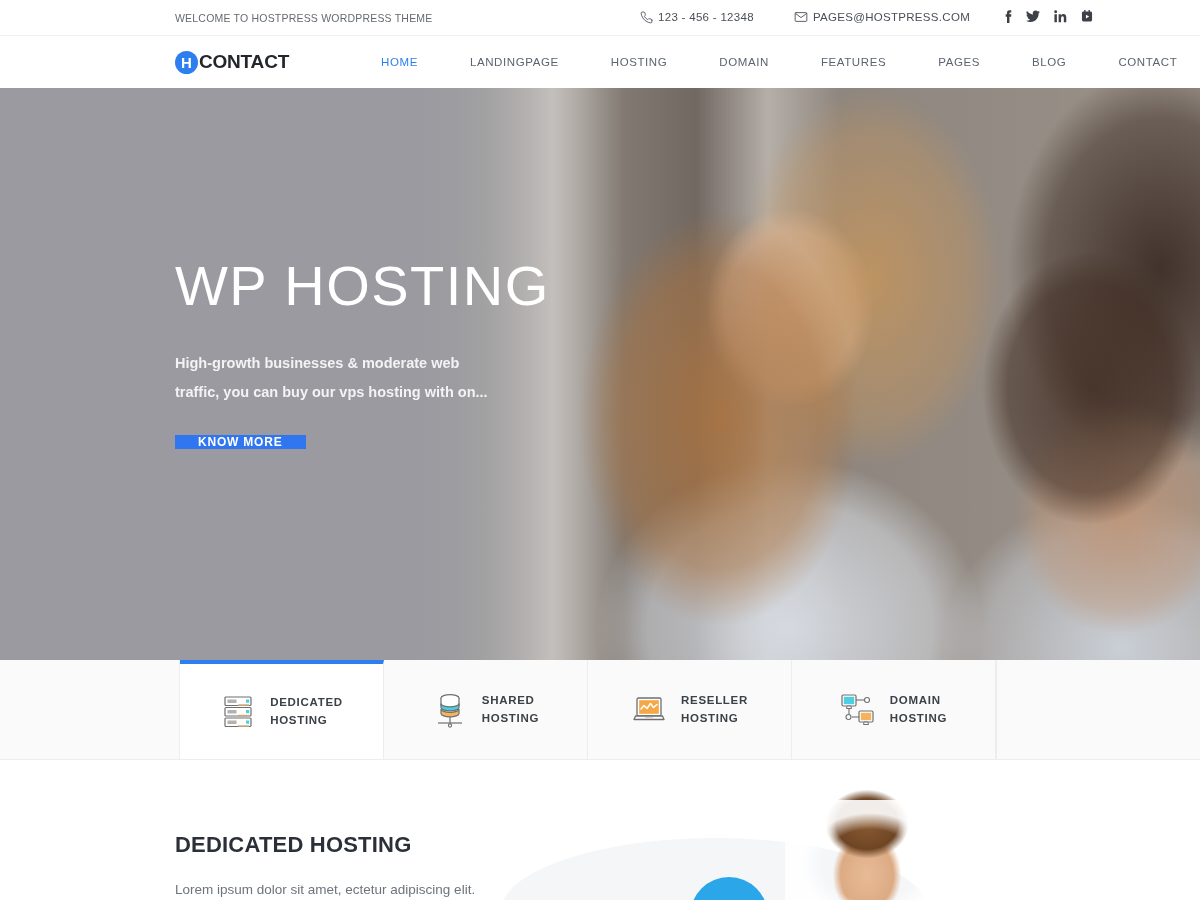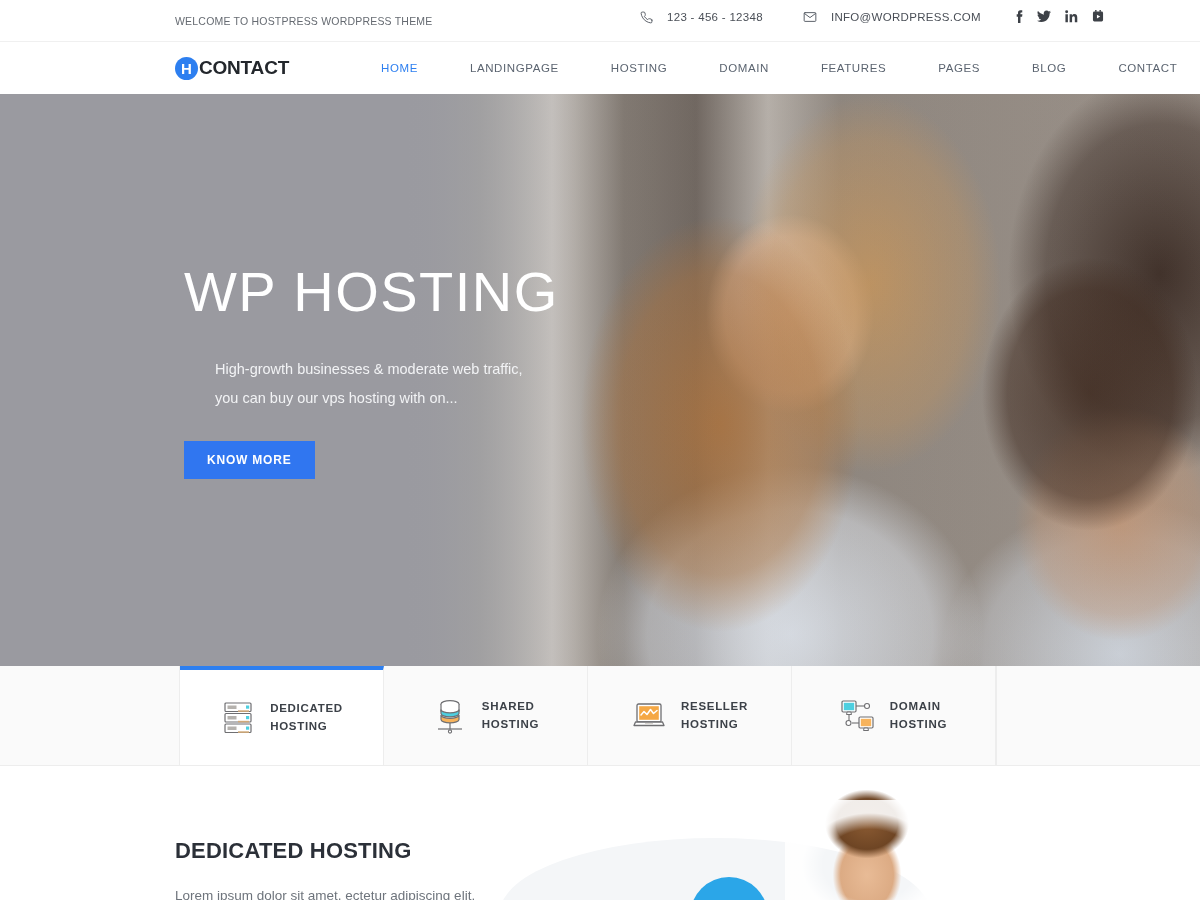--- a/index.html
+++ b/index.html
@@ -5,21 +5,21 @@
   * { margin:0; padding:0; box-sizing:border-box; }
   html, body {
     width:1200px; height:900px;
     font-family:"Liberation Sans", sans-serif;
     background:#ffffff;
     overflow:hidden;
   }
 
   
   .topbar {
-    height:42px;
+    height:36px;
     background:#ffffff;
     border-bottom:1px solid #f0f0f0;
     display:flex;
     align-items:center;
     padding:0 175px;
     position:relative;
   }
   .welcome-text {
     font-size:10.5px;
     letter-spacing:0.2px;
@@ -32,21 +32,21 @@
     left:640px;
     top:0;
     height:34px;
     display:flex;
     align-items:center;
     gap:0;
   }
   .contact-item {
     display:flex;
     align-items:center;
-    gap:14px;
+    gap:5px;
     font-size:11.5px;
     color:#4a4f57;
     letter-spacing:0.3px;
     white-space:nowrap;
   }
   .contact-item + .contact-item { margin-left:40px; }
   .contact-item svg { display:block; }
   .social-links {
     display:flex;
     align-items:center;
@@ -161,52 +161,51 @@
     position:absolute; inset:0;
     background:linear-gradient(90deg,
       rgba(154,154,160,1) 0%,
       rgba(154,154,160,1) 33%,
       rgba(154,154,160,0.55) 40%,
       rgba(154,154,160,0.12) 48%,
       rgba(120,120,128,0.06) 100%);
   }
   .hero-content {
     position:absolute;
-    left:184px;
+    left:175px;
     top:170px;
     width:430px;
     z-index:4;
   }
   .hero-title {
     font-size:56px;
     font-weight:300;
     color:#ffffff;
     letter-spacing:1.5px;
     line-height:1;
     text-transform:uppercase;
   }
   .hero-sub {
     margin-top:35px;
     font-size:14.5px;
     line-height:2;
     color:#f2f3f5;
     width:330px;
-    font-weight:400;
-    margin-left:31px;
+    font-weight:700;
   }
   .know-more-btn {
     margin-top:28px;
     display:inline-block;
     background:#3076f0;
     color:#ffffff;
     font-size:12px;
     font-weight:bold;
     letter-spacing:0.8px;
     text-transform:uppercase;
-    padding:12px 23px;
+    padding:0 23px;
     border:none;
     cursor:pointer;
     font-family:inherit;
   }
 
   
   .tabs-strip {
     display:flex;
     height:100px;
     background:#fafafa;
@@ -330,21 +329,21 @@
       </span>
       <span>123 - 456 - 12348</span>
     </div>
     <div class="contact-item">
       <span>
         <svg width="14" height="14" viewBox="0 0 24 24" fill="none" stroke="#5a6068" stroke-width="1.7" stroke-linecap="round" stroke-linejoin="round">
           <rect x="2" y="4.5" width="20" height="15" rx="1.5"></rect>
           <path d="M2.5 6l9.5 7 9.5-7"></path>
         </svg>
       </span>
-      <span>INFO@WORDPRESS.COM</span>
+      <span>PAGES@HOSTPRESS.COM</span>
     </div>
     <div class="social-links">
       <span>
         <svg width="8" height="13" viewBox="0 0 10 18" fill="#3d4147">
             <path d="M7 6V4.5c0-.7.2-1 1-1h1.5V.2H7C4.6.2 3.6 1.6 3.6 4V6H1.8v3.3h1.8V18H7V9.3h2.3L9.7 6H7z"></path>
           </svg>
       </span>
       <span>
         <svg width="14" height="13" viewBox="0 0 20 17" fill="#3d4147">
             <path d="M20 2c-.7.3-1.5.6-2.4.7.9-.5 1.5-1.3 1.8-2.3-.8.5-1.7.8-2.6 1A4.1 4.1 0 0 0 9.7 5c0 .3 0 .6.1.9A11.6 11.6 0 0 1 1.4.8 4.1 4.1 0 0 0 2.7 6.3c-.7 0-1.3-.2-1.9-.5v.1c0 2 1.4 3.6 3.3 4a4 4 0 0 1-1.9.1 4.1 4.1 0 0 0 3.8 2.9A8.3 8.3 0 0 1 0 14.6a11.6 11.6 0 0 0 6.3 1.9c7.5 0 11.7-6.3 11.7-11.8V4.2c.8-.6 1.5-1.3 2-2.2z"></path>

